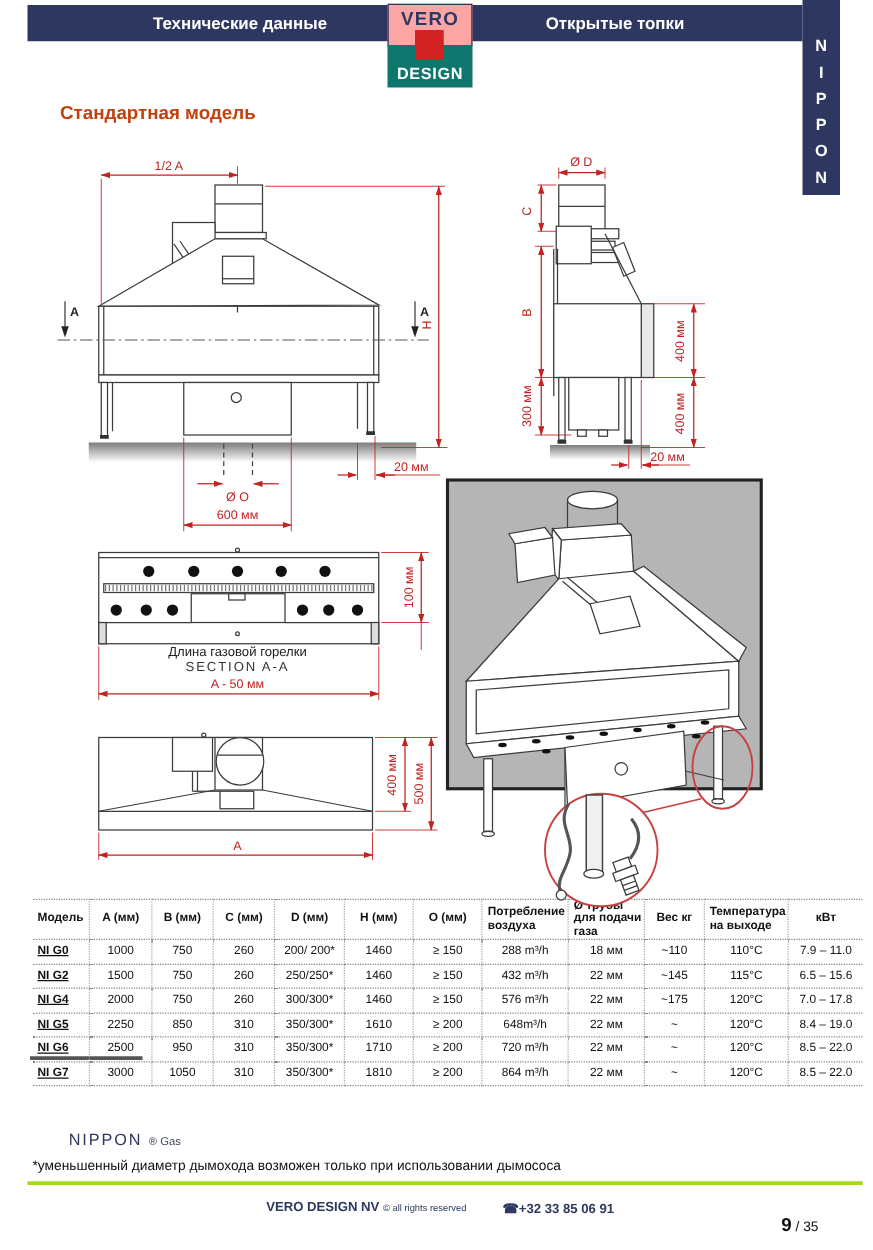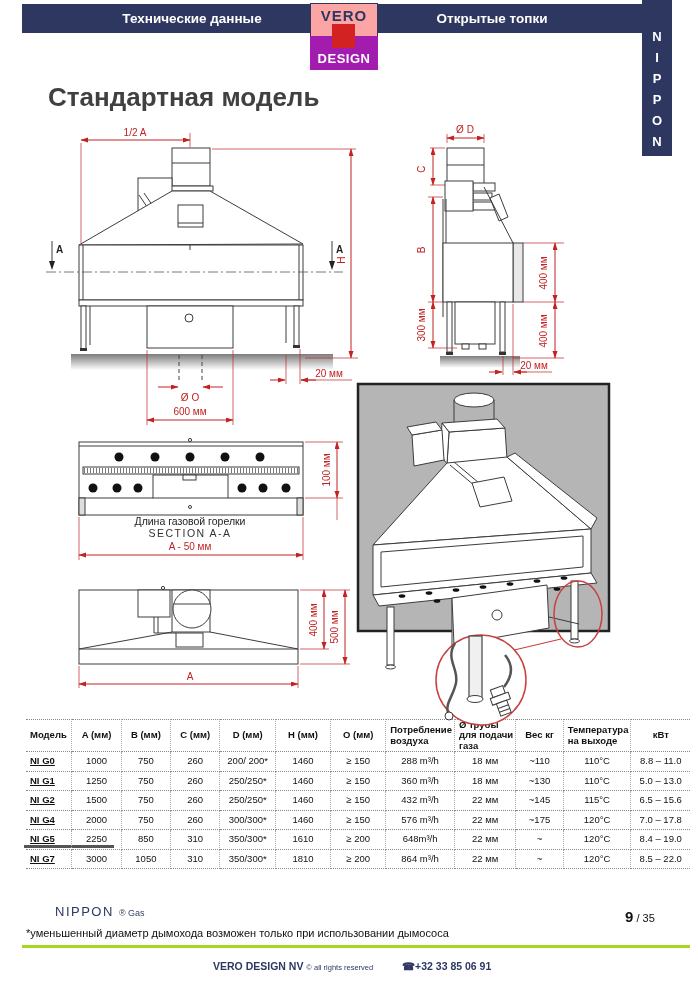--- a/index.html
+++ b/index.html
@@ -9,29 +9,29 @@
 
   
   .header-bar{position:absolute;left:22px;top:4px;width:620px;height:29px;background:#2d3760;}
   .hdr-label{position:absolute;top:7px;color:#fff;font-size:13.5px;font-weight:bold;width:260px;text-align:center;}
   .hdr-left{left:40px;}
   .hdr-right{left:340px;}
   .logo{position:absolute;left:310px;top:3px;width:68px;height:67px;z-index:3;}
   .logo-top{position:absolute;left:0;top:0;width:66px;height:32px;background:#fca5a5;border:1px solid #2d3760;
             display:flex;align-items:flex-start;justify-content:center;}
   .logo-top span{color:#2d3760;font-weight:bold;font-size:15px;letter-spacing:1px;margin-top:3px;}
-  .logo-bottom{position:absolute;left:0;top:33px;width:68px;height:34px;background:#a21caf;
+  .logo-bottom{position:absolute;left:0;top:33px;width:68px;height:34px;background:#0f766e;
             display:flex;align-items:flex-end;justify-content:center;}
   .logo-bottom span{color:#fff;font-weight:bold;font-size:13px;margin-bottom:4px;letter-spacing:0.5px;}
   .logo-red{position:absolute;left:22px;top:21px;width:23px;height:24px;background:#d32222;z-index:4;}
   .nippon{position:absolute;left:642px;top:0;width:30px;height:156px;background:#2d3760;
           display:flex;flex-direction:column;align-items:center;padding-top:26px;box-sizing:border-box;z-index:2;}
   .nippon span{color:#fff;font-weight:bold;font-size:13px;line-height:21px;}
 
-  .page-title{position:absolute;left:48px;top:82px;font-size:26px;font-weight:bold;color:#404040;}
+  .page-title{position:absolute;left:48px;top:82px;font-size:15px;font-weight:bold;color:#c2410c;}
 
   
   .ln{stroke:#3c3c3c;stroke-width:1;fill:none;}
   .lnf{stroke:#3c3c3c;stroke-width:1;fill:#fff;}
   .cl{stroke:#555;stroke-width:0.8;fill:none;stroke-dasharray:10 3 2 3;}
   .dash{stroke:#444;stroke-width:1;stroke-dasharray:4 3;}
   .dim{stroke:#c22222;stroke-width:1;marker-start:url(#arR);marker-end:url(#arR);}
   .dimE{stroke:#c22222;stroke-width:1;marker-end:url(#arR);}
   .ext{stroke:#c22222;stroke-width:0.7;}
   .dt{fill:#c22222;font:10px "Liberation Sans",sans-serif;}
@@ -51,21 +51,21 @@
   .spec-table th:last-child,.spec-table td:last-child{border-right:none;}
   .g4-bar{position:absolute;left:24px;top:845px;width:90px;height:3px;background:#555;}
 
   .footnote{position:absolute;left:26px;top:927px;font-size:11px;color:#111;}
   .green-line{position:absolute;left:22px;top:945px;width:668px;height:3px;background:#a6d71e;}
   .footer-brand{position:absolute;left:55px;top:904px;color:#2d3760;font-size:13px;letter-spacing:1.5px;}
   .footer-brand .suffix{font-size:9px;letter-spacing:0;color:#39425f;}
   .footer-company{position:absolute;left:213px;top:960px;color:#2d3760;font-size:10.5px;font-weight:bold;}
   .footer-company .rights{font-size:7.5px;font-weight:normal;}
   .footer-phone{position:absolute;left:402px;top:960px;color:#2d3760;font-size:10.5px;font-weight:bold;}
-  .footer-page{position:absolute;left:625px;top:908px;color:#111;font-size:11px;}
+  .footer-page{position:absolute;left:625px;top:972px;color:#111;font-size:11px;}
   .footer-page .num{font-size:15px;font-weight:bold;}
   svg{overflow:visible;}
 </style>
 </head>
 <body>
 
 <div class="page">
 
   <svg width="0" height="0" style="position:absolute" aria-hidden="true">
     <defs>
@@ -396,35 +396,21 @@
         <td>1000</td>
           <td>750</td>
         <td>260</td>
           <td>200/ 200*</td>
         <td>1460</td>
           <td>≥ 150</td>
         <td>288 m³/h</td>
           <td>18 мм</td>
         <td>~110</td>
           <td>110°C</td>
-        <td>8.8 – 11.0</td>
-      </tr>
-      <tr>
-        <td class="c-model">NI G1</td>
-        <td>1250</td>
-          <td>750</td>
-        <td>260</td>
-          <td>250/250*</td>
-        <td>1460</td>
-          <td>≥ 150</td>
-        <td>360 m³/h</td>
-          <td>18 мм</td>
-        <td>~130</td>
-          <td>110°C</td>
-        <td>5.0 – 13.0</td>
+        <td>7.9 – 11.0</td>
       </tr>
       <tr>
         <td class="c-model">NI G2</td>
         <td>1500</td>
           <td>750</td>
         <td>260</td>
           <td>250/250*</td>
         <td>1460</td>
           <td>≥ 150</td>
         <td>432 m³/h</td>
@@ -455,20 +441,34 @@
           <td>350/300*</td>
         <td>1610</td>
           <td>≥ 200</td>
         <td>648m³/h</td>
           <td>22 мм</td>
         <td>~</td>
           <td>120°C</td>
         <td>8.4 – 19.0</td>
       </tr>
       <tr>
+        <td class="c-model">NI G6</td>
+        <td>2500</td>
+          <td>950</td>
+        <td>310</td>
+          <td>350/300*</td>
+        <td>1710</td>
+          <td>≥ 200</td>
+        <td>720 m³/h</td>
+          <td>22 мм</td>
+        <td>~</td>
+          <td>120°C</td>
+        <td>8.5 – 22.0</td>
+      </tr>
+      <tr>
         <td class="c-model">NI G7</td>
         <td>3000</td>
           <td>1050</td>
         <td>310</td>
           <td>350/300*</td>
         <td>1810</td>
           <td>≥ 200</td>
         <td>864 m³/h</td>
           <td>22 мм</td>
         <td>~</td>

